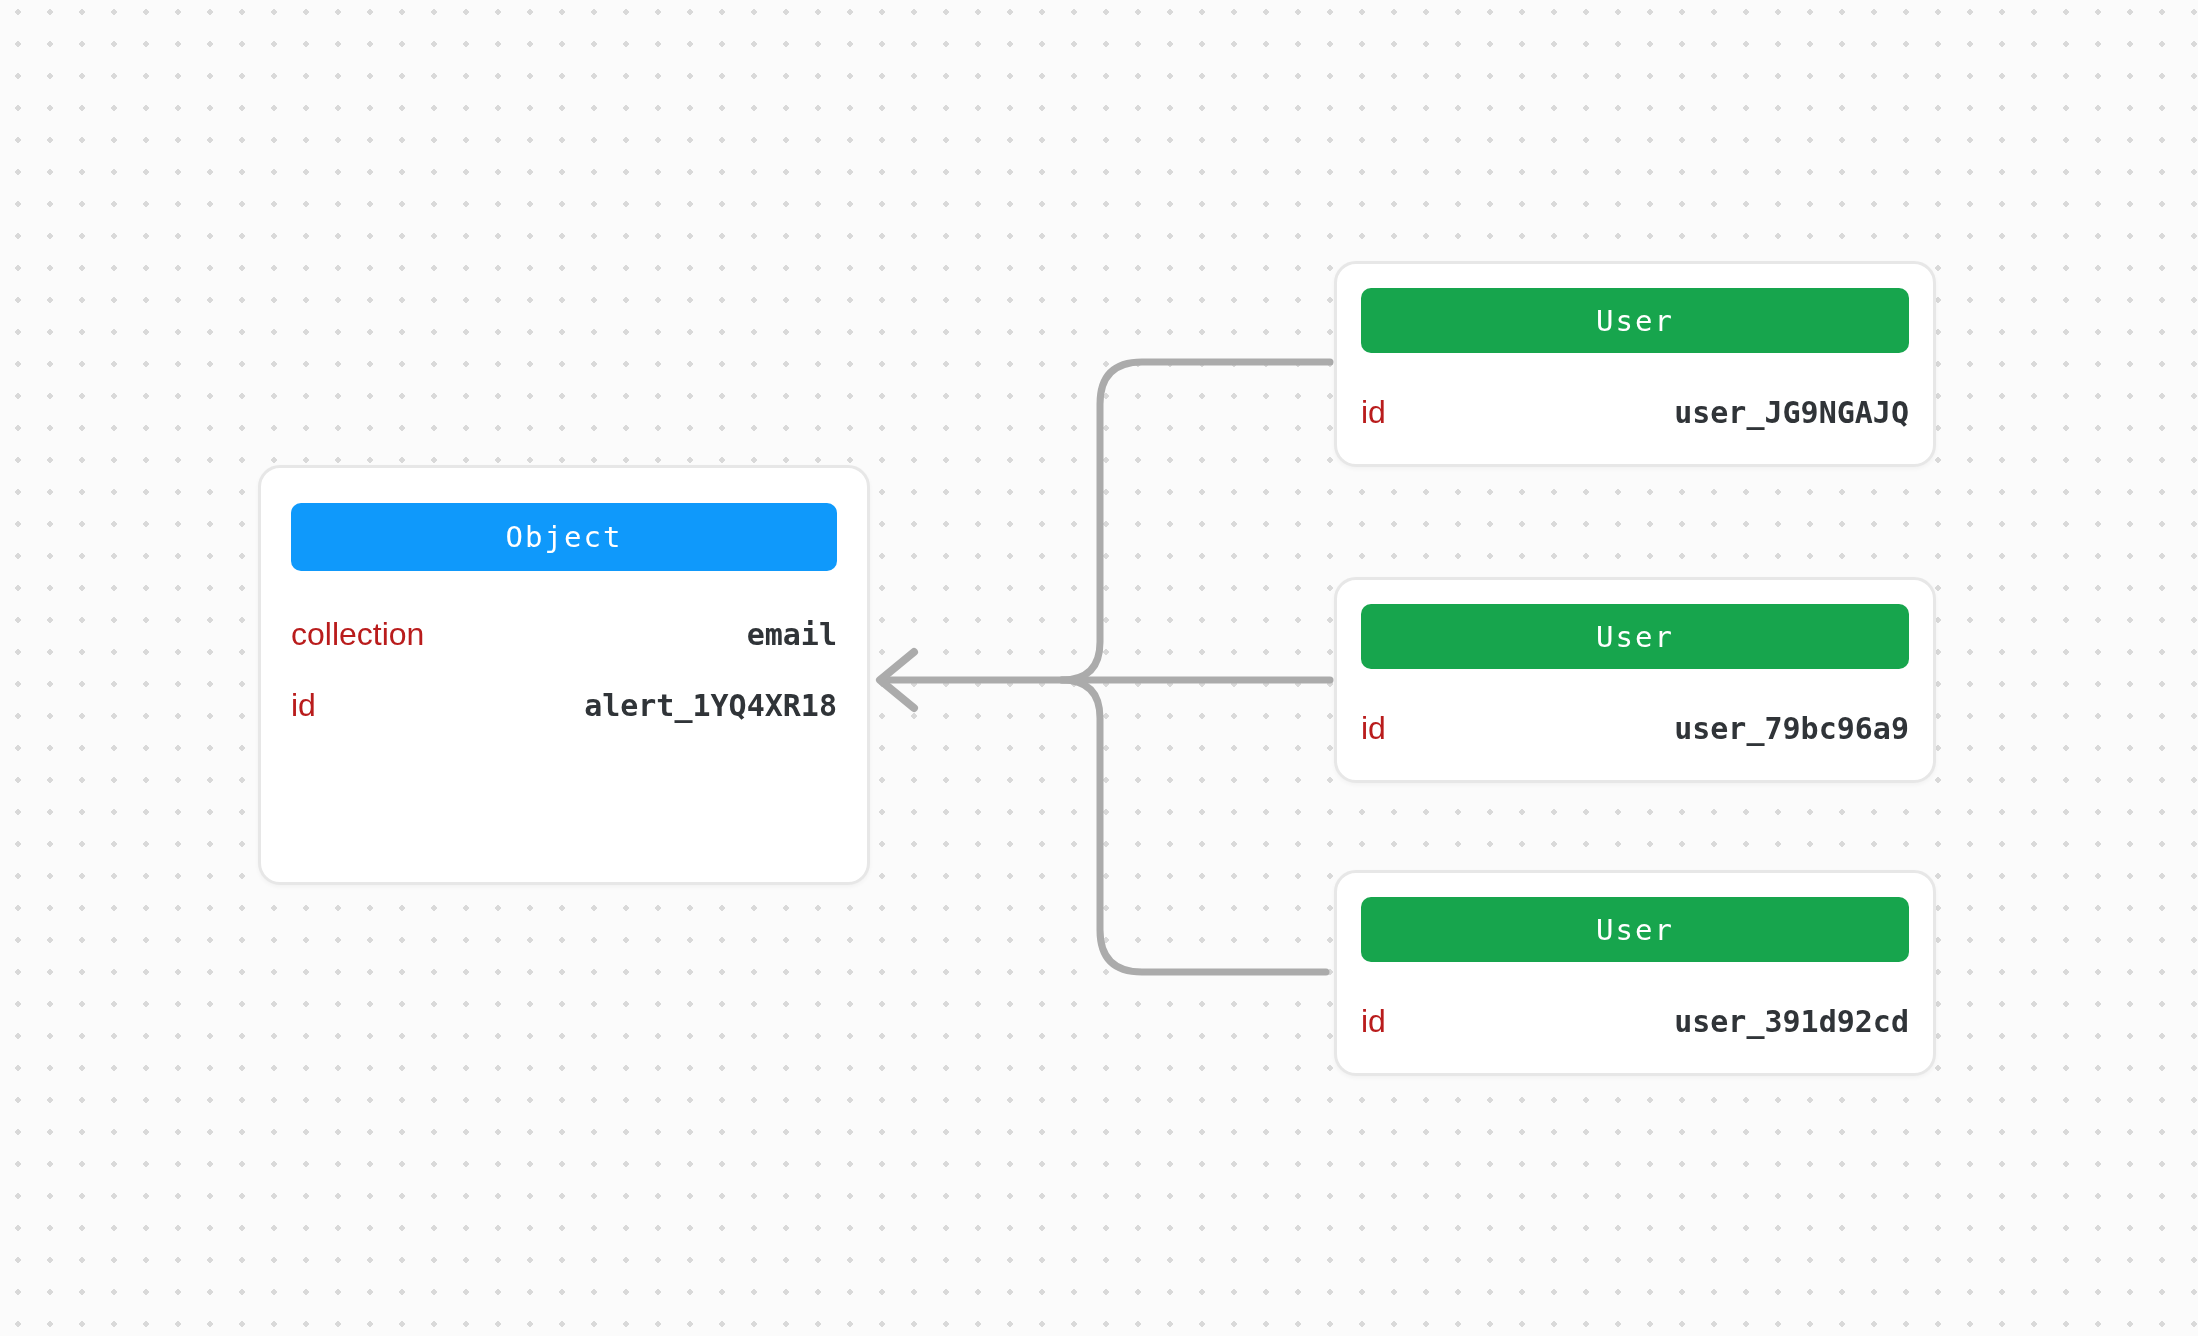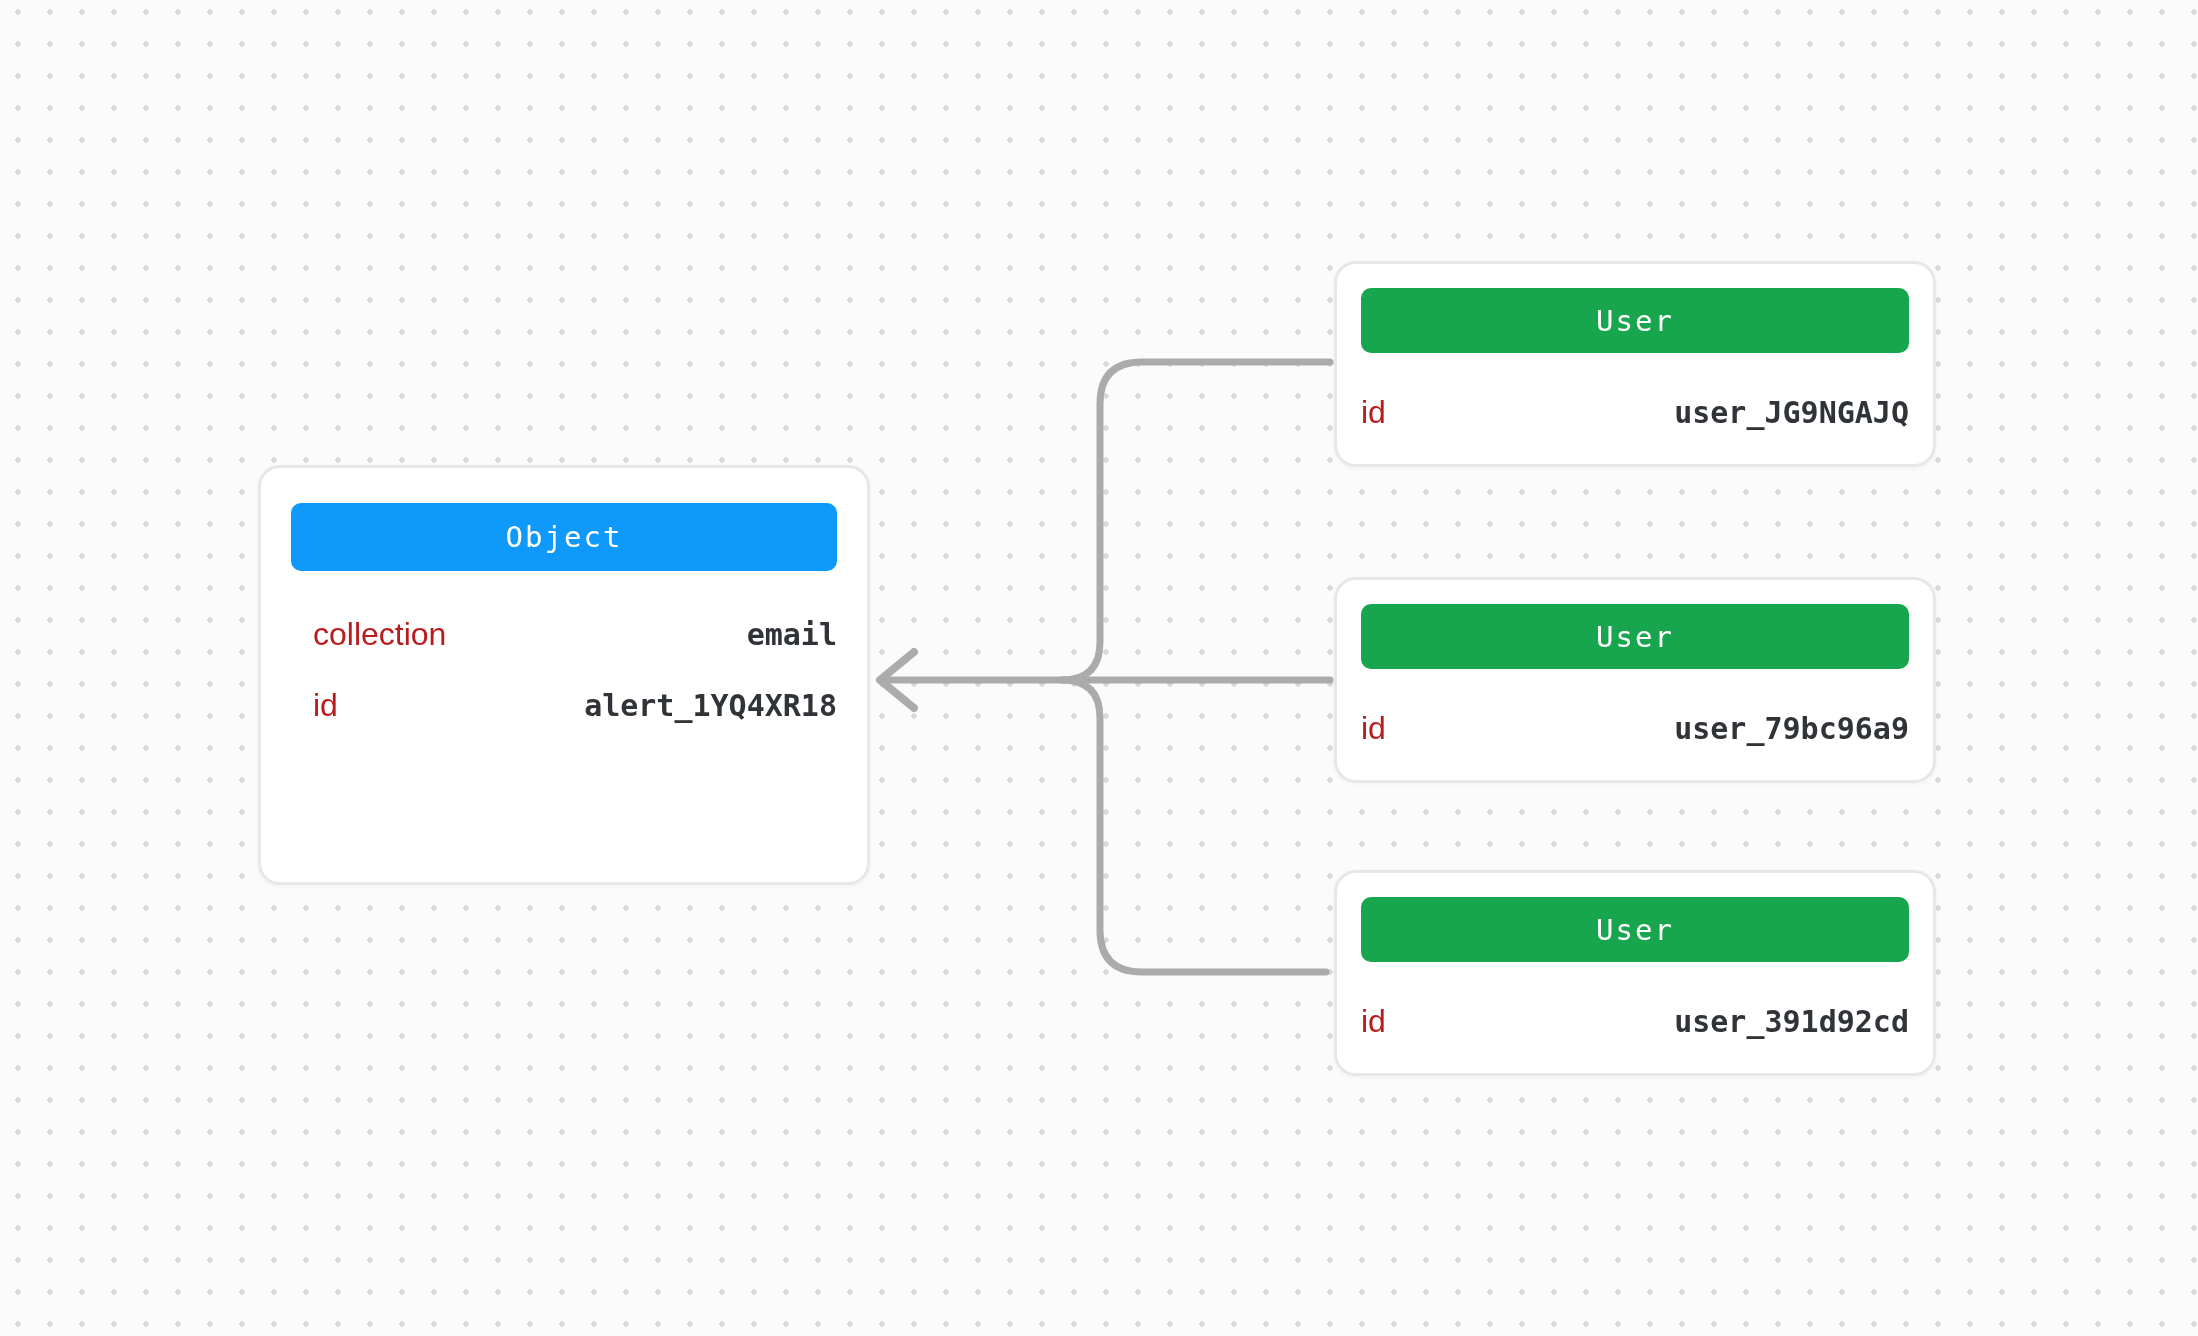--- a/index.html
+++ b/index.html
@@ -73,21 +73,21 @@
     height: 65px;
     background: #17a54d;
   }
   .user-card-1 { top: 261px; }
   .user-card-2 { top: 577px; }
   .user-card-3 { top: 870px; }
   .rows {
     display: flex;
     flex-direction: column;
   }
-  .object-card .rows { margin-top: 40px; margin-left: 22px; }
+  .object-card .rows { margin-top: 40px; }
   .user-card .rows { margin-top: 36px; }
   .field-row {
     height: 47px;
     display: flex;
     justify-content: space-between;
     align-items: center;
   }
   .field-row.gap-after { margin-bottom: 24px; }
   .field-label {
     color: #b91c1c;

